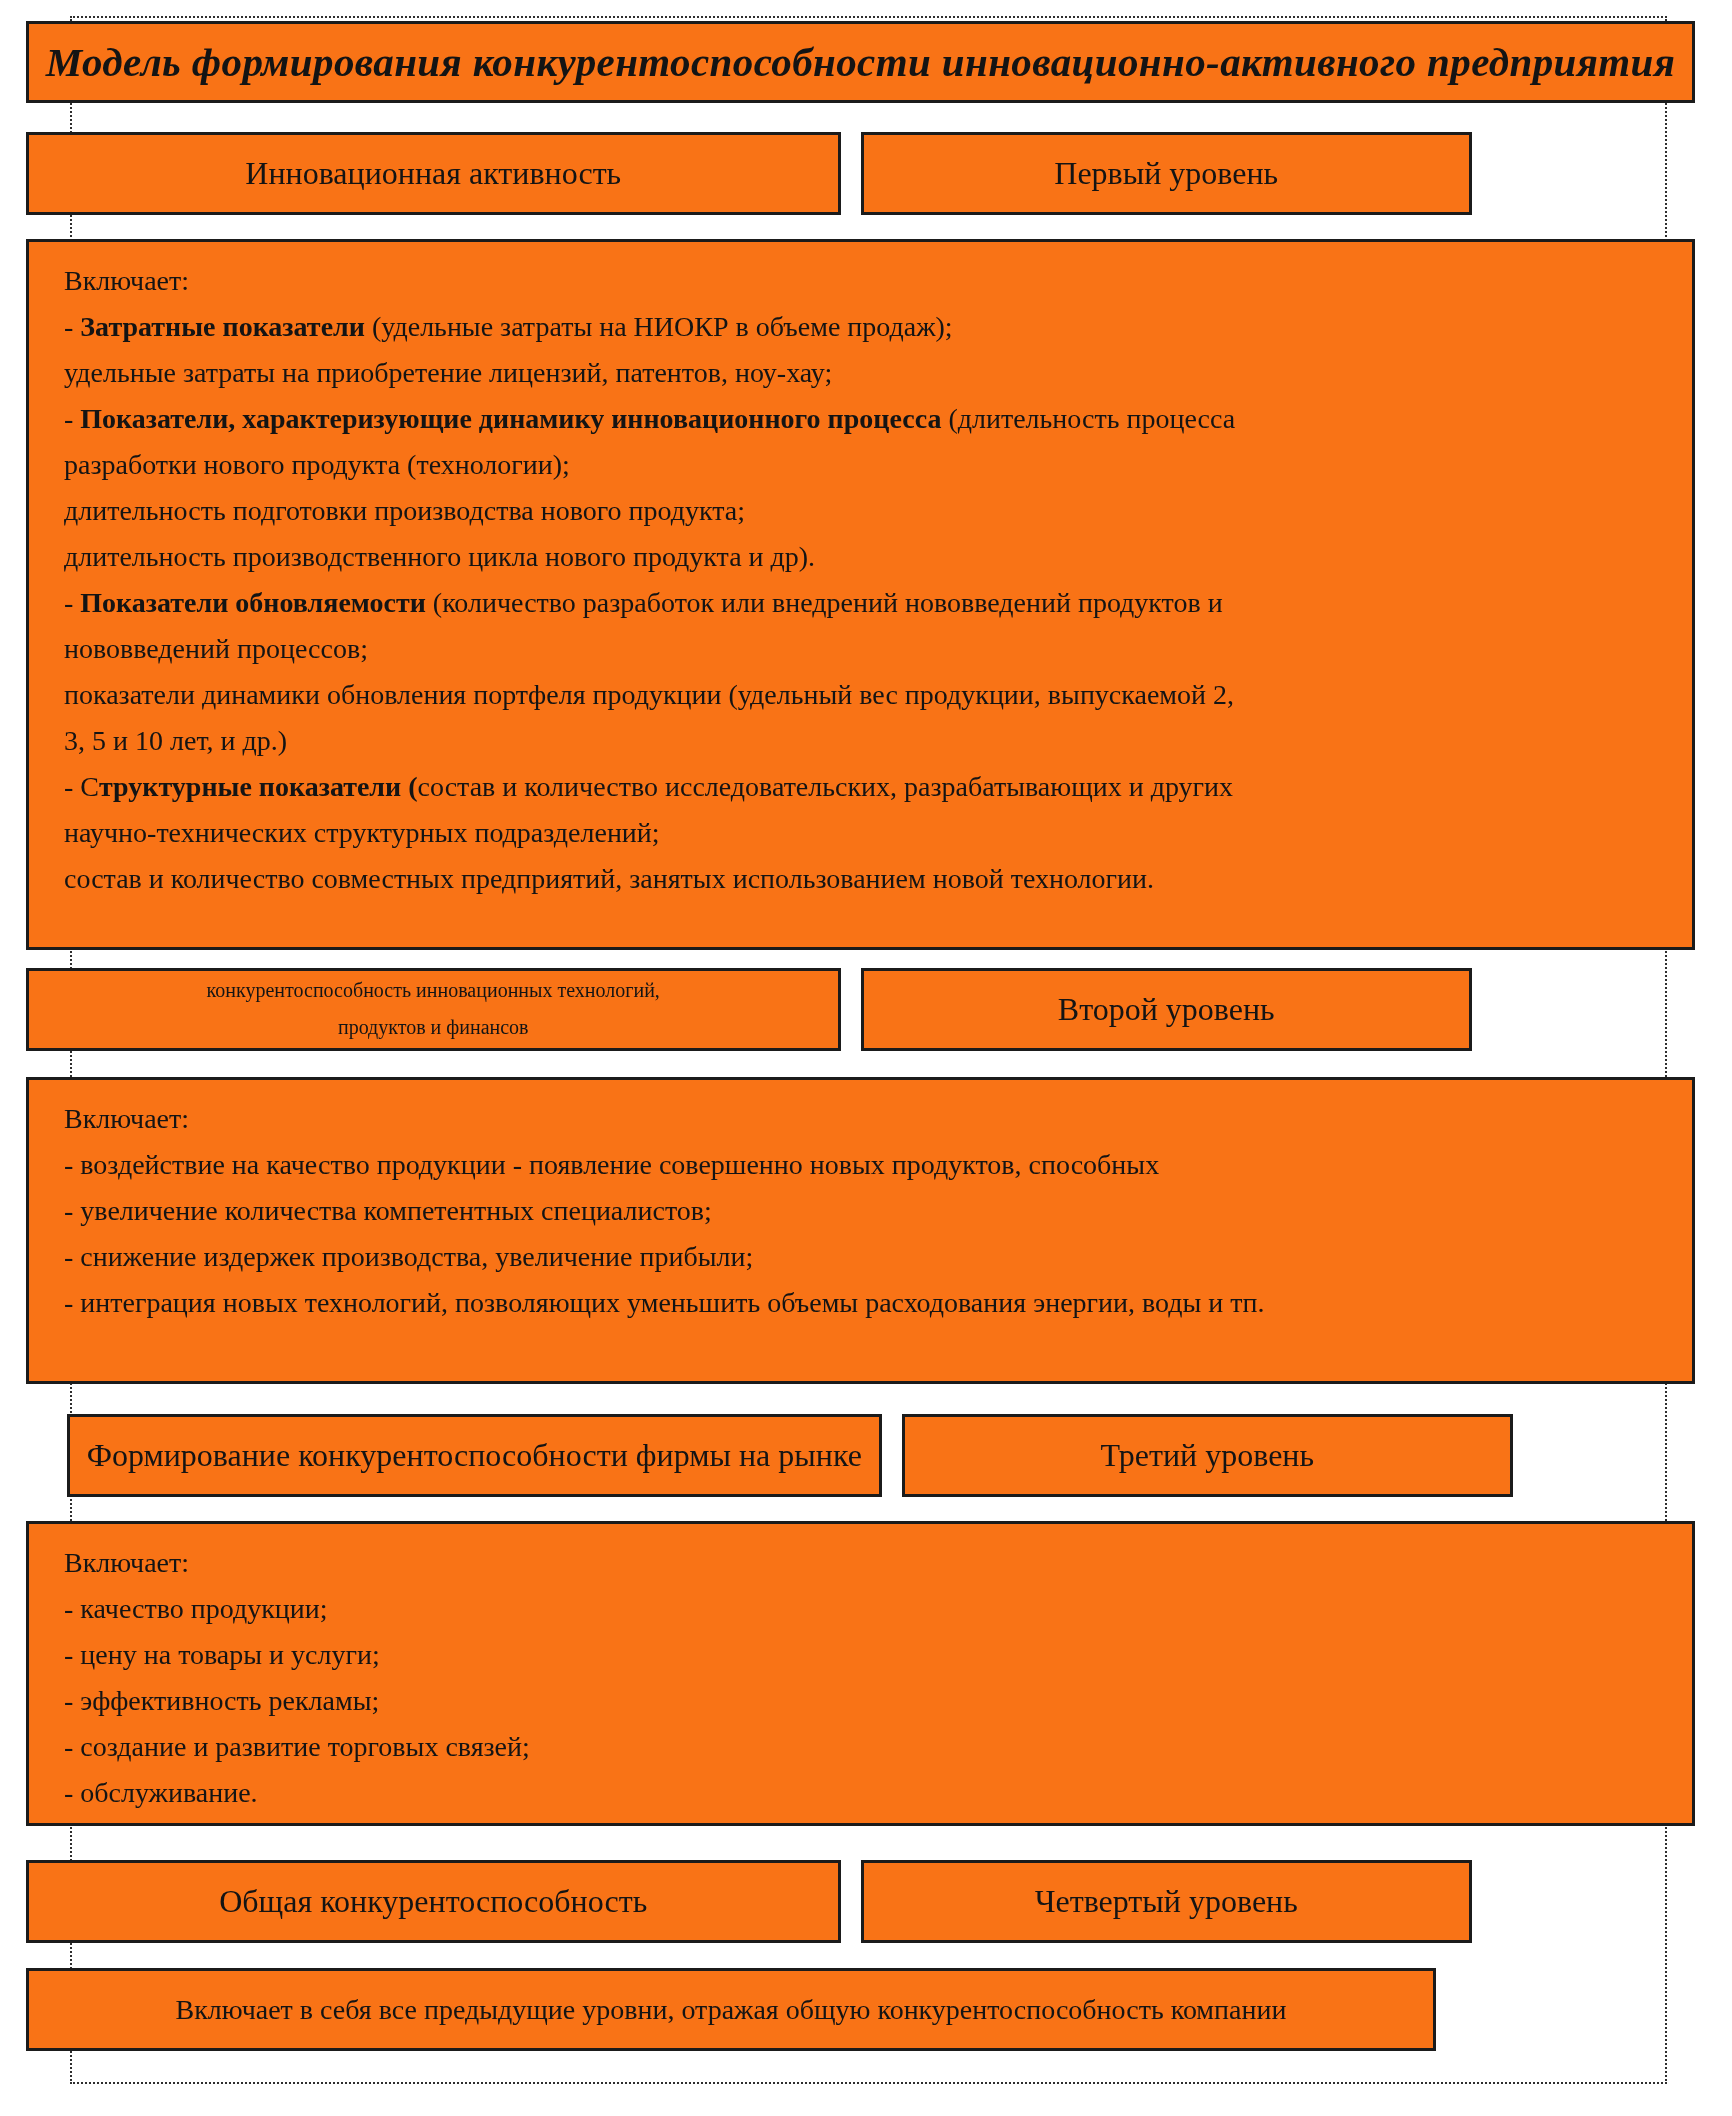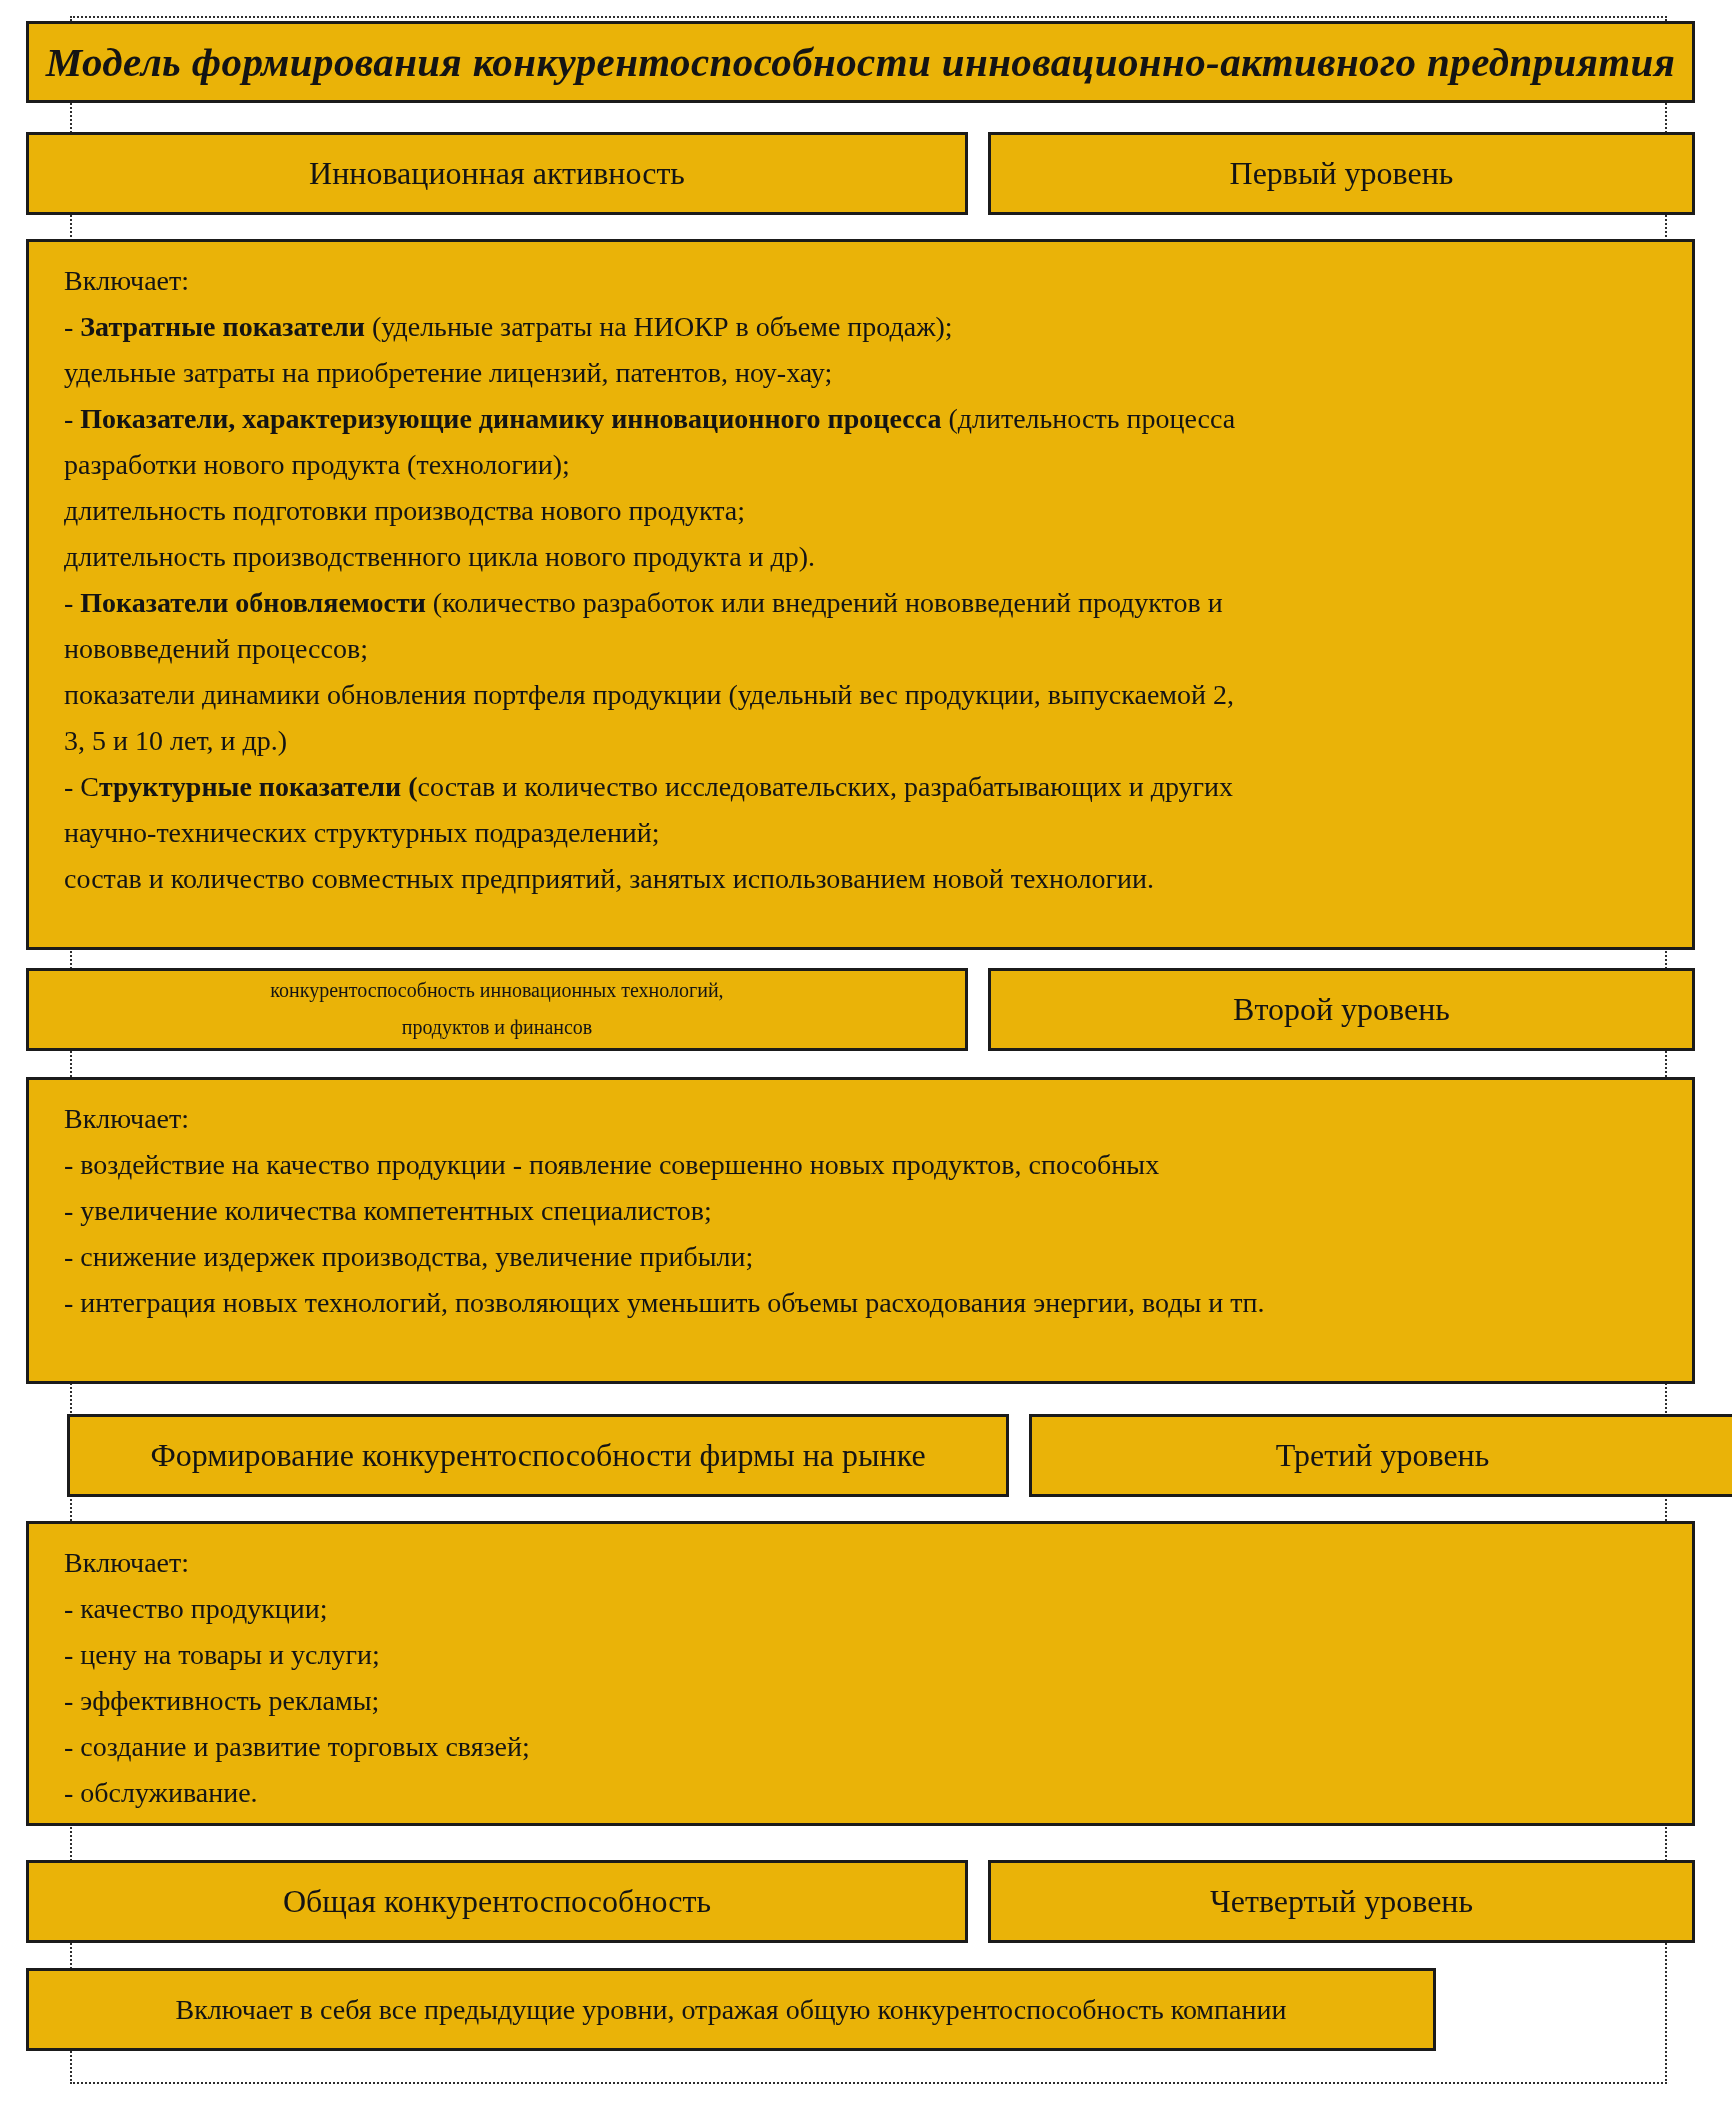--- a/index.html
+++ b/index.html
@@ -18,42 +18,42 @@
     left: 70px;
     top: 16px;
     width: 1593px;
     height: 2064px;
     border: 2.6px dotted #2e2e2e;
     z-index: 0;
   }
   .box {
     position: relative;
     z-index: 1;
-    background: #eab308;
+    background: #f97316;
     border: 3.5px solid #1b1b1b;
     box-sizing: border-box;
   }
   .title-box {
     margin: 21px 0 0 26px;
     width: 1669px;
     height: 82px;
     display: flex;
     align-items: center;
     justify-content: center;
   }
   .title-text {
     font-size: 41px;
     font-weight: bold;
     font-style: italic;
     white-space: nowrap;
     letter-spacing: 0.4px;
   }
   .header-row {
     margin-left: 26px;
-    width: 1669px;
+    width: 1446px;
     display: flex;
     gap: 20px;
   }
   .name-box {
     width: 942px;
     height: 83px;
     display: flex;
     flex-direction: column;
     align-items: center;
     justify-content: center;

